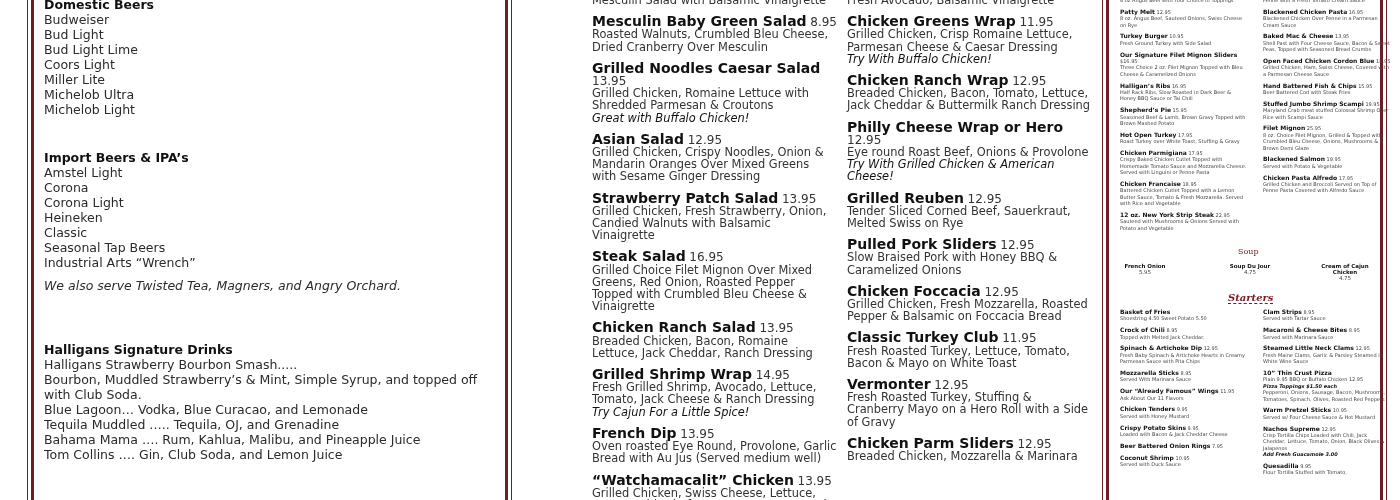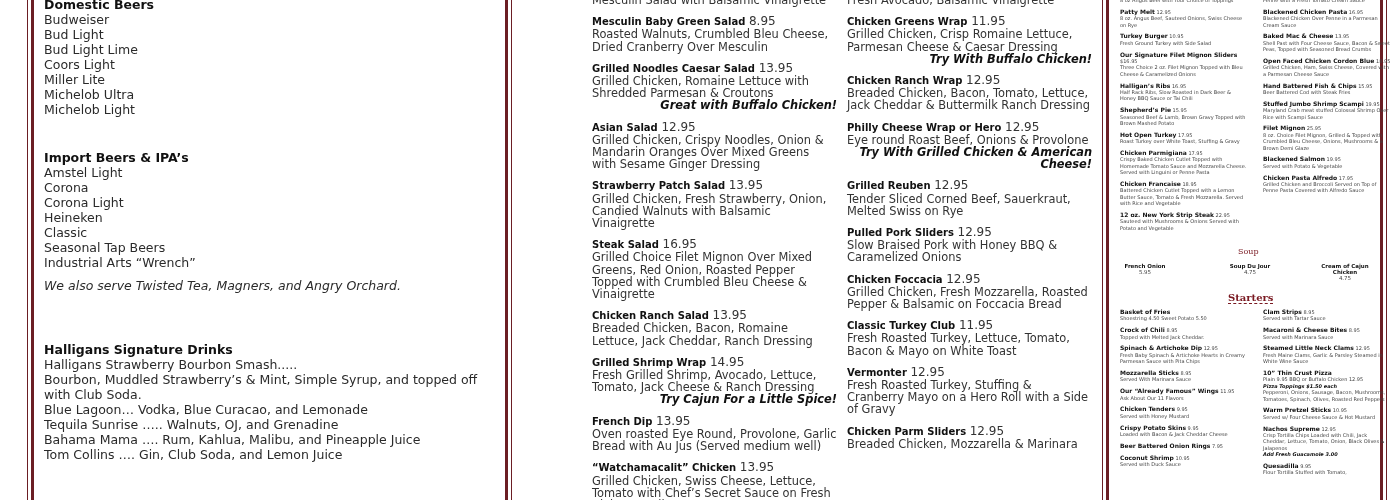--- a/index.html
+++ b/index.html
@@ -15,35 +15,35 @@
   #drinks .dom { position:absolute; top:-3px; left:0; width:100%; }
   #drinks .imp { position:absolute; top:150px; left:0; width:100%; }
   #drinks .also { position:absolute; top:278px; left:0; width:100%; font-style:italic; }
   #drinks .sig { position:absolute; top:342px; left:0; width:100%; }
   #drinks .mix { }
 
   
   #page2 { position:absolute; left:592px; top:0; width:500px; height:366px; }
   .col { position:absolute; top:-6px; width:245px; font-size:11.4px; line-height:12.2px; color:#333; }
   .col .item { margin-bottom:9px; }
-  .col .name { font-weight:bold; font-size:10px; color:#111; }
+  .col .name { font-weight:bold; font-size:14px; color:#111; }
   .col .price { font-size:12px; color:#333; }
-  .col .tag { font-style:italic; font-weight:bold; color:#111;text-align:right; }
+  .col .tag { font-style:italic; font-weight:normal; color:#111; }
 
   
   #page3 { position:absolute; left:1110px; top:0; width:270px; height:500px; }
   .scol { position:absolute; top:-3px; width:128px; font-size:5px; line-height:6.4px; color:#444; }
   .scol .it { margin-bottom:5.4px; }
   .scol .nm { font-weight:bold; font-size:6px; color:#111; }
   .scol .tg { font-style:italic; font-weight:bold; color:#111; }
   .soups { position:absolute; top:251px; left:0; width:262px; font-size:5.5px; color:#444; }
   .soupttl { position:absolute; left:128px; top:247px; font-family:"DejaVu Serif", serif; font-weight:normal; color:#7a1a22; font-size:8px; }
   .soup { position:absolute; text-align:center; top:12px; }
   .soup .nm { font-weight:bold; color:#111; display:block; }
-  .startersttl { position:absolute; left:118px; top:292px; font-family:"DejaVu Serif", serif; font-weight:bold; color:#7a1a22; font-size:10px; border-bottom:1px dashed #7a1a22; line-height:11px; }
+  .startersttl { position:absolute; left:118px; top:292px; font-family:"DejaVu Serif", serif; font-weight:bold; color:#7a1a22; font-size:10px; border-bottom:1px dashed #7a1a22; line-height:11px;font-style:italic; }
   .scol2 { top:309px; }
 </style>
 </head>
 <body>
 
 <div class="vline thin" style="left:27px"></div>
 <div class="vline thick" style="left:31px"></div>
 <div class="vline thick" style="left:505px"></div>
 <div class="vline thin" style="left:511px"></div>
 <div class="vline thin" style="left:1102px"></div>
@@ -71,21 +71,21 @@
     <div>Classic</div>
     <div>Seasonal Tap Beers</div>
     <div>Industrial Arts “Wrench”</div>
   </div>
   <div class="also">We also serve Twisted Tea, Magners, and Angry Orchard.</div>
   <div class="sig">
     <div class="hdr">Halligans Signature Drinks</div>
     <div>Halligans Strawberry Bourbon Smash.....</div>
     <div>Bourbon, Muddled Strawberry’s &amp; Mint, Simple Syrup, and topped off with Club Soda.</div>
     <div class="mix">Blue Lagoon… Vodka, Blue Curacao, and Lemonade</div>
-    <div class="mix">Tequila Sunrise ….. Walnuts, OJ, and Grenadine</div>
+    <div class="mix">Tequila Muddled ….. Tequila, OJ, and Grenadine</div>
     <div class="mix">Bahama Mama …. Rum, Kahlua, Malibu, and Pineapple Juice</div>
     <div class="mix">Tom Collins …. Gin, Club Soda, and Lemon Juice</div>
   </div>
 </div>
 
 <div id="page2">
   <div class="col" id="salads-col" style="left:0">
     <div class="item"><span>Mesculin Salad with Balsamic Vinaigrette</span></div>
   <div class="item"><span class="name">Mesculin Baby Green Salad</span> <span class="price">8.95</span><div>Roasted Walnuts, Crumbled Bleu Cheese, Dried Cranberry Over Mesculin</div></div>
       <div class="item"><span class="name">Grilled Noodles Caesar Salad</span> <span class="price">13.95</span><div>Grilled Chicken, Romaine Lettuce with Shredded Parmesan &amp; Croutons</div><div class="tag">Great with Buffalo Chicken!</div></div>

